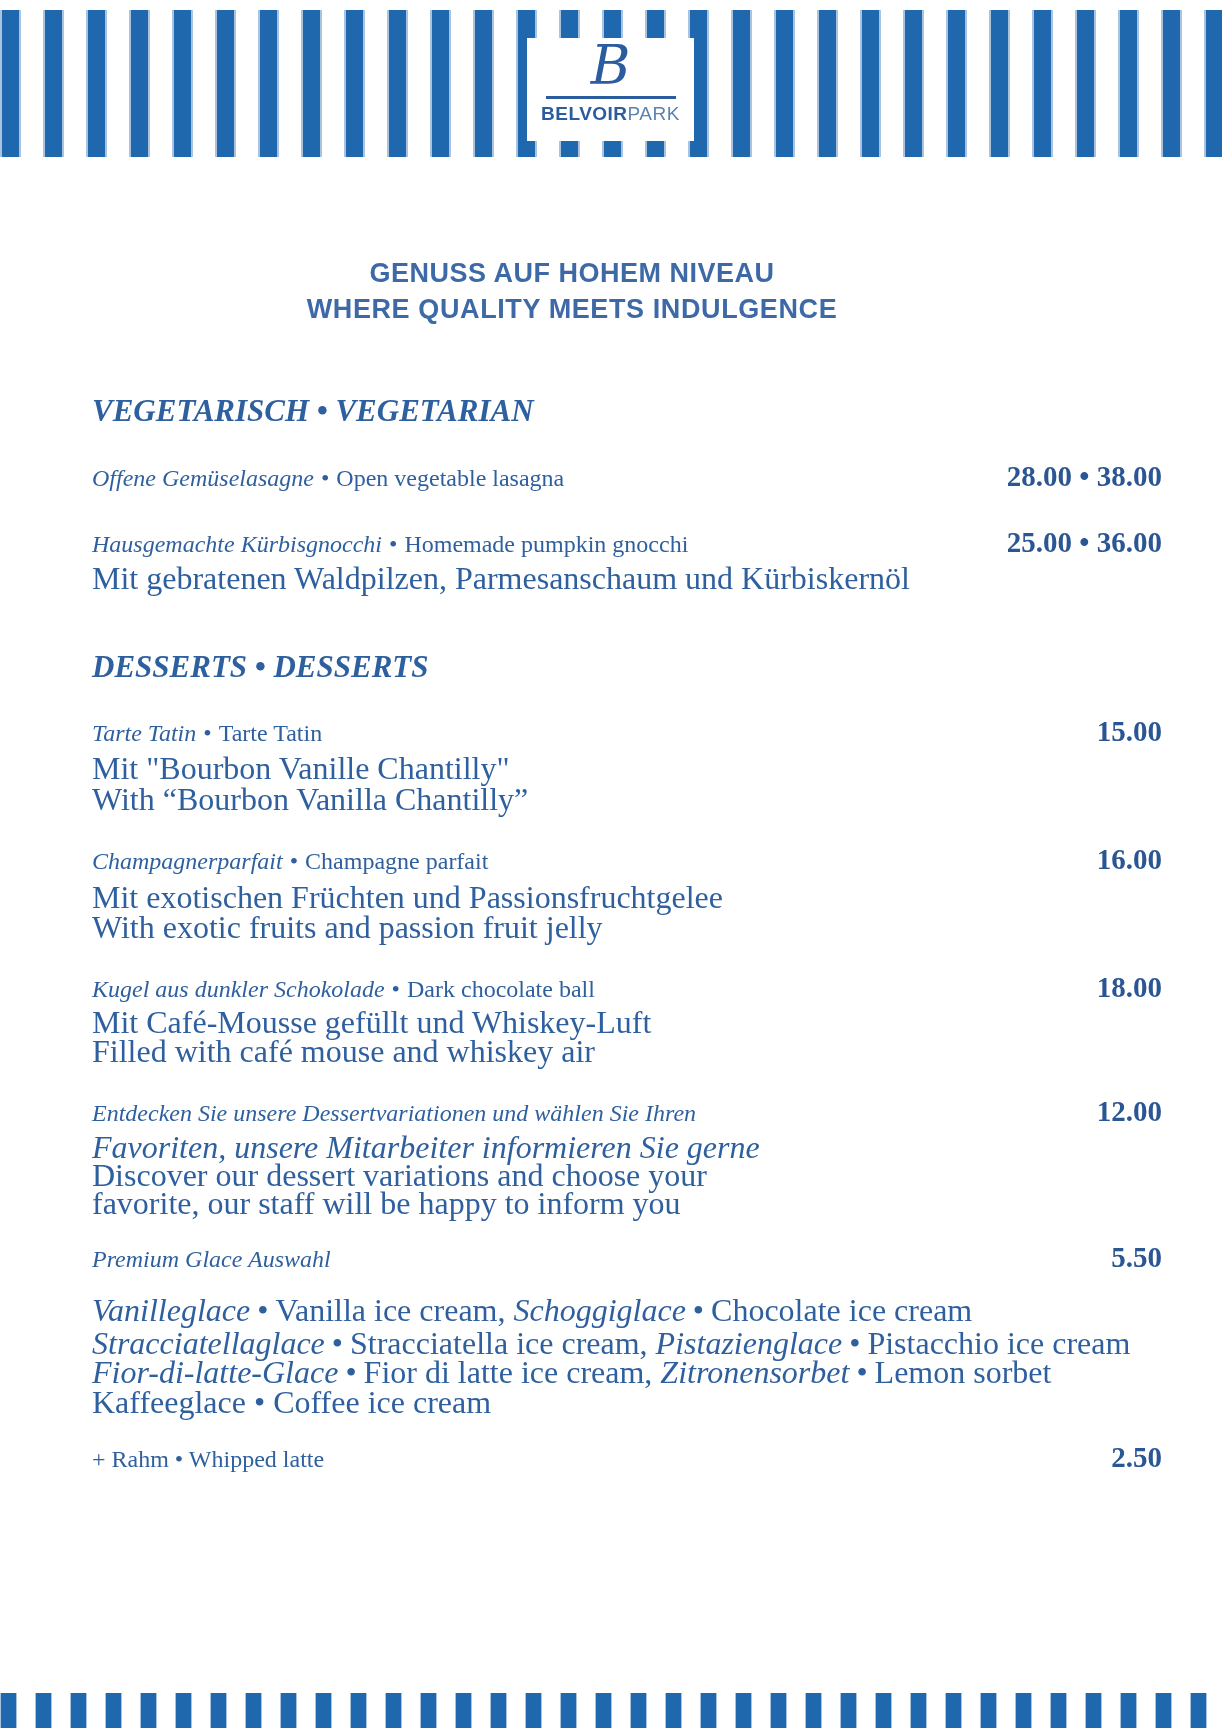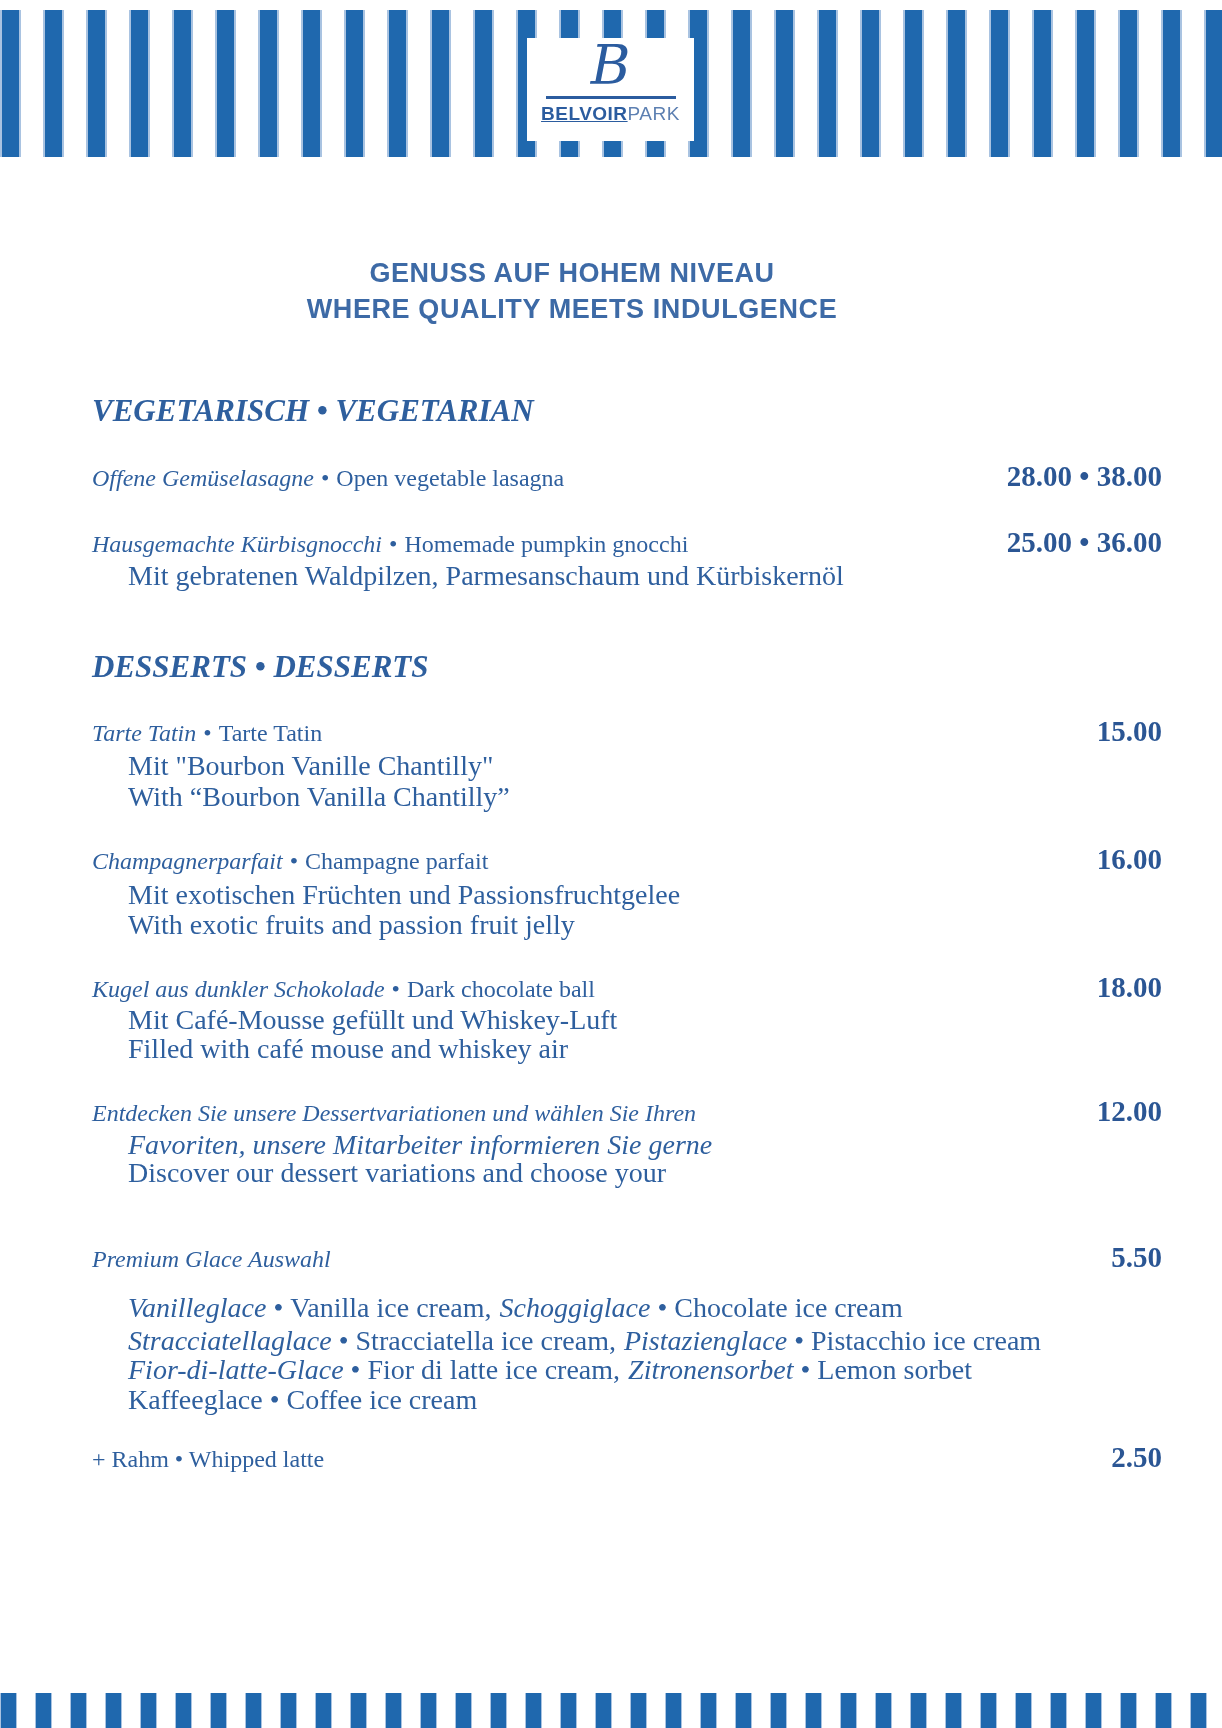--- a/index.html
+++ b/index.html
@@ -25,21 +25,21 @@
   }
   .logo-b {
     font-family:"DejaVu Serif", serif; font-style:italic; font-size:54px;
     line-height:1; color:#2b5c9f; margin-top:1px;
   }
   .logo-rule { width:130px; height:3px; background:#2b5c9f; margin-top:3px; }
   .logo-name {
     font-family:"Liberation Sans", sans-serif; font-size:19px; line-height:1;
     letter-spacing:0.5px; color:#2b5c9f; margin-top:5px; white-space:nowrap;
   }
-  .logo-name .bold { font-weight:bold;text-decoration:underline; }
+  .logo-name .bold { font-weight:bold; }
   .logo-name .light { font-weight:normal; color:#5d80b2; }
   
   .titles {
     position:absolute; left:92px; top:255px; width:960px; text-align:center;
     font-family:"Liberation Sans", sans-serif; font-weight:bold; font-size:27px;
     line-height:36px; color:#3d6aa6;
   }
   .titles .t1 { letter-spacing:0.5px; }
   .titles .t2 { letter-spacing:0.6px; }
   
@@ -50,22 +50,22 @@
   .row {
     position:absolute; left:92px; right:60px; display:flex;
     justify-content:space-between; align-items:baseline; color:#2e5f9e;
   }
   .name { font-size:24px; line-height:1; white-space:nowrap; }
   .price {
     font-size:29px; line-height:1; font-weight:bold; color:#2b5694;
     white-space:nowrap; margin-left:20px;
   }
   .line {
-    position:absolute; left:92px; font-size:28px; line-height:1;
-    color:#2e5f9e; white-space:nowrap;margin-left:36px;
+    position:absolute; left:92px; font-size:32px; line-height:1;
+    color:#2e5f9e; white-space:nowrap;
   }
   .de, .it { font-style:italic; }
   .bullet { margin:0 7px; font-style:normal; }
   .gsep { margin-right:8px; }
 </style>
 </head>
 <body>
 
 <div class="page">
 
@@ -116,20 +116,21 @@
   </div>
   <div class="line" style="top:1006px">Mit Café-Mousse gefüllt und Whiskey-Luft</div>
   <div class="line" style="top:1035px">Filled with café mouse and whiskey air</div>
 
   <div class="row" style="top:1097px">
     <div class="name it">Entdecken Sie unsere Dessertvariationen und wählen Sie Ihren</div>
     <div class="price">12.00</div>
   </div>
   <div class="line it" style="top:1131px">Favoriten, unsere Mitarbeiter informieren Sie gerne</div>
   <div class="line" style="top:1159px">Discover our dessert variations and choose your</div>
+  <div class="line" style="top:1187px">favorite, our staff will be happy to inform you</div>
 
   <div class="row" style="top:1243px">
     <div class="name it">Premium Glace Auswahl</div>
     <div class="price">5.50</div>
   </div>
 
   <div class="line" style="top:1294px"><span class="it">Vanilleglace</span><span class="bullet">•</span><span class="gsep">Vanilla ice cream,</span><span class="it">Schoggiglace</span><span class="bullet">•</span><span>Chocolate ice cream</span></div>
 
   <div class="line" style="top:1327px"><span class="it">Stracciatellaglace</span><span class="bullet">•</span><span class="gsep">Stracciatella ice cream,</span><span class="it">Pistazienglace</span><span class="bullet">•</span><span>Pistacchio ice cream</span></div>
 

